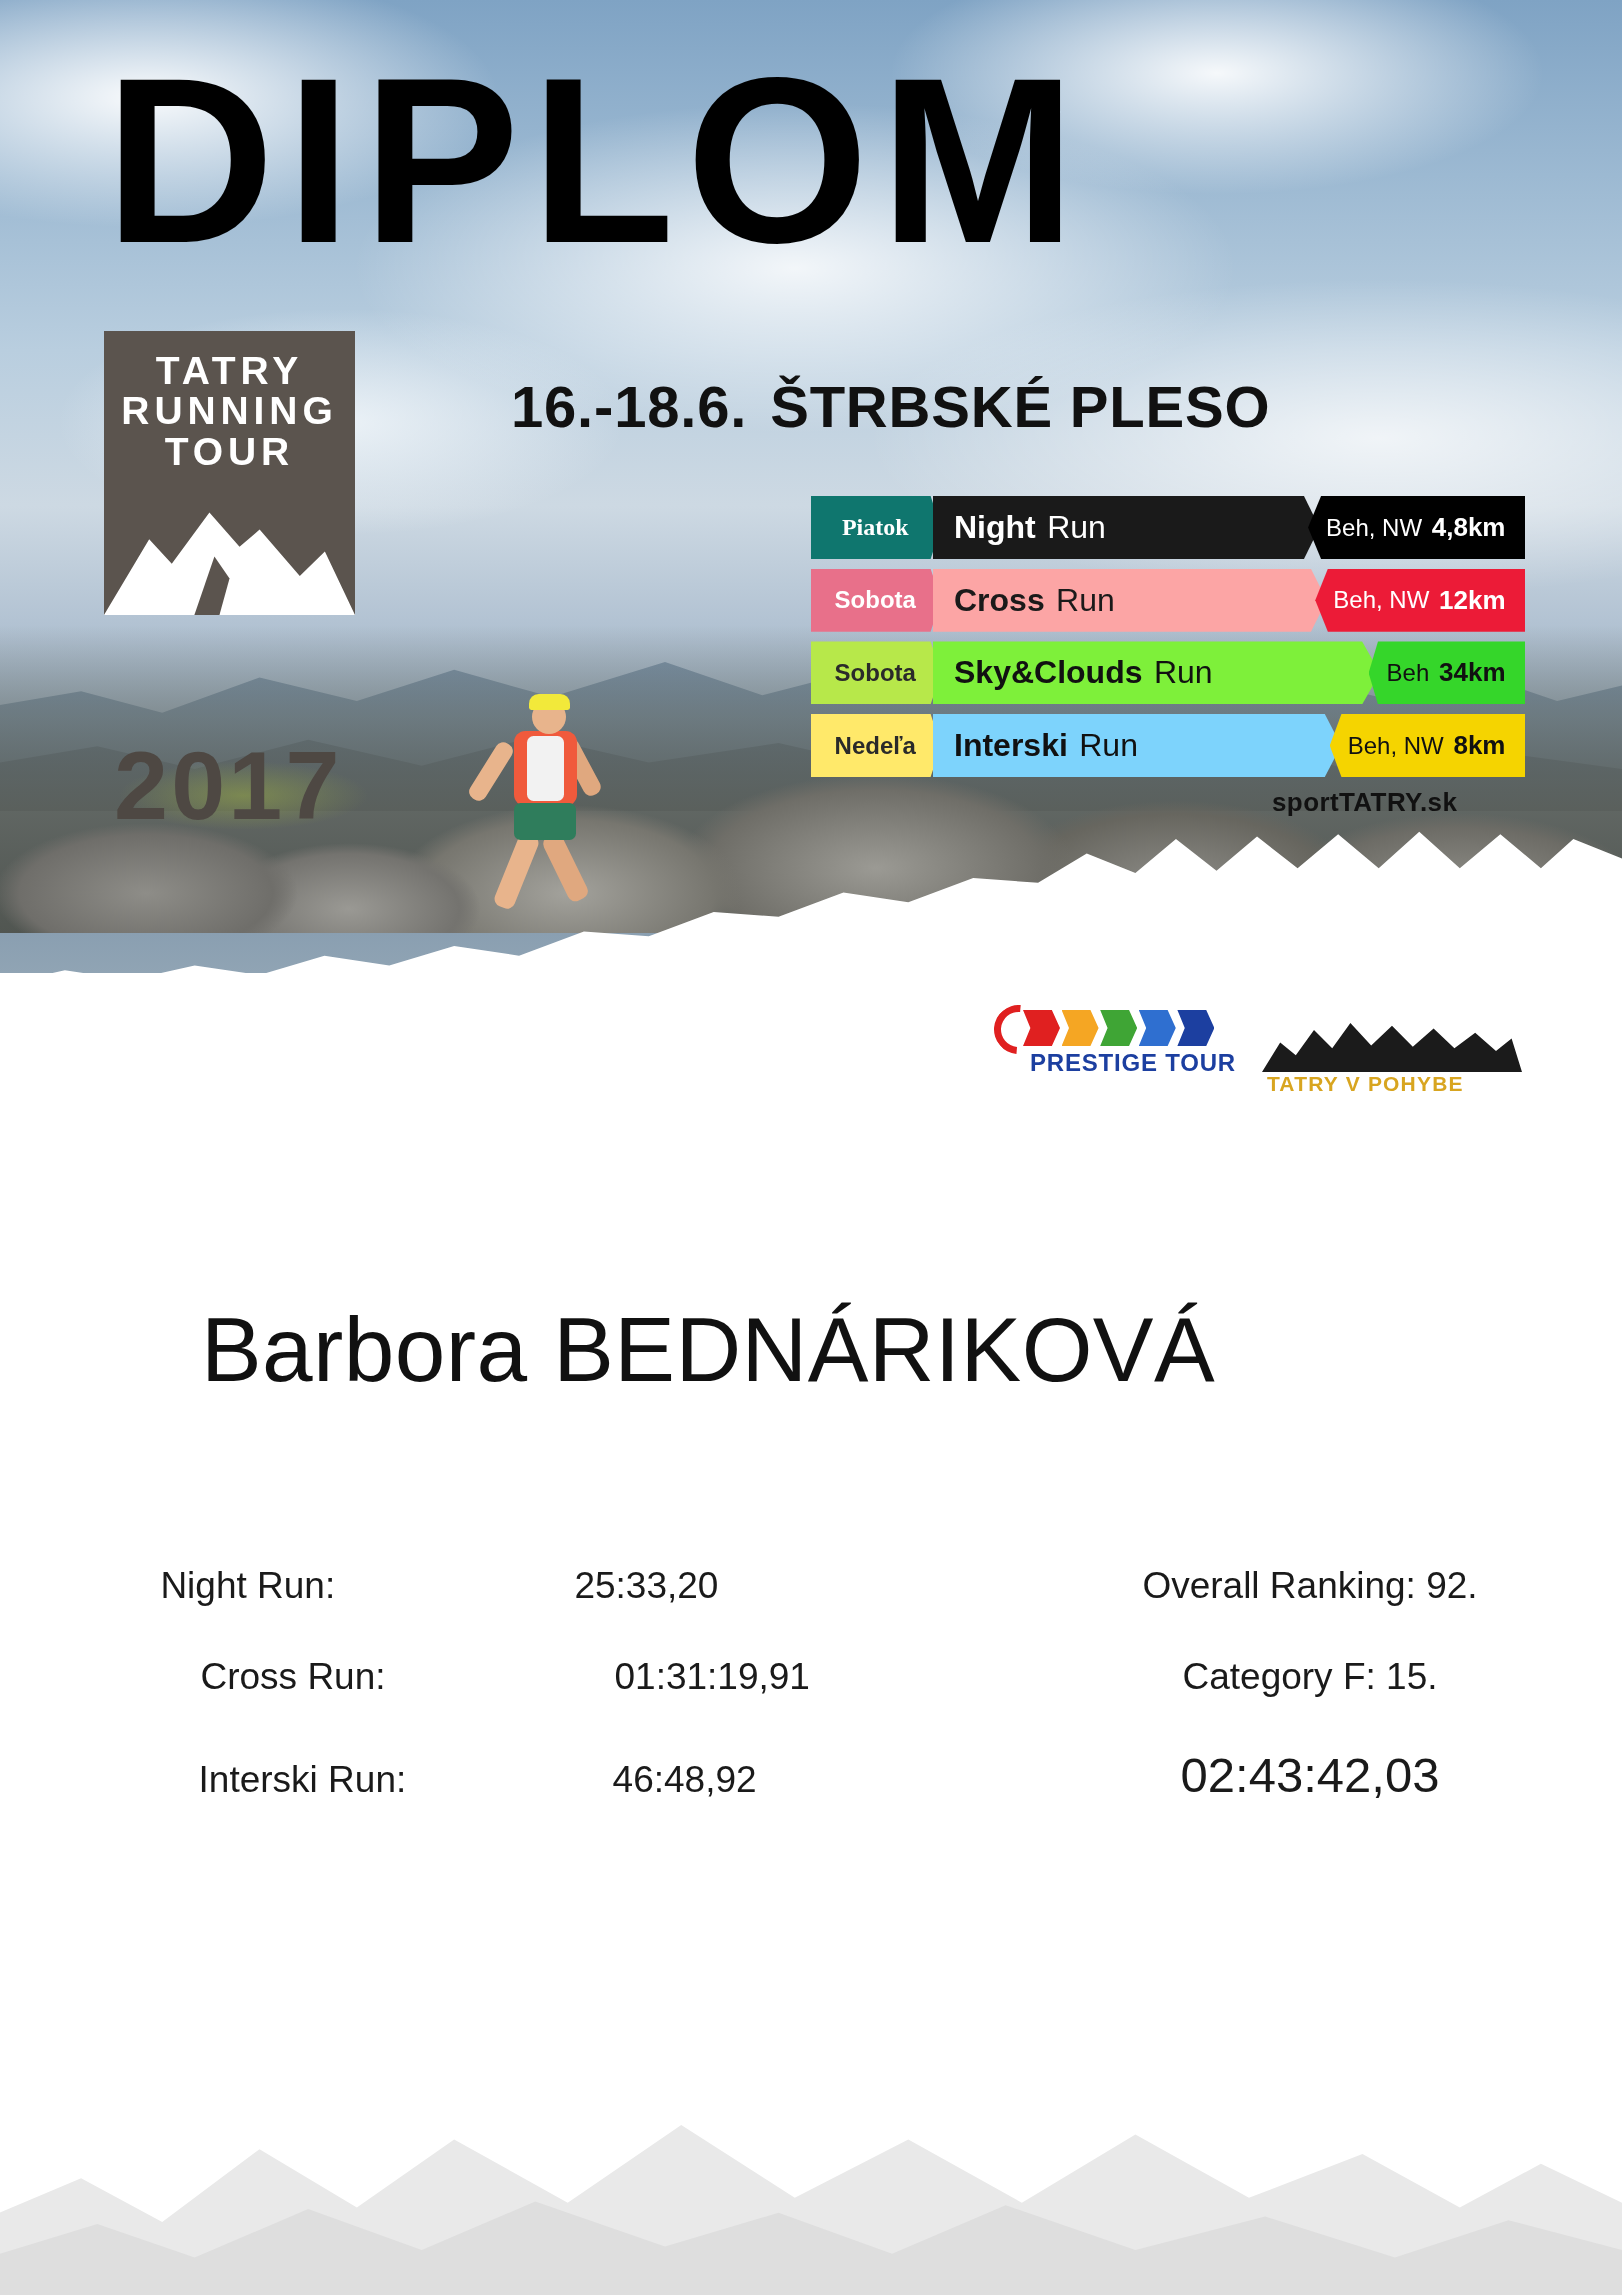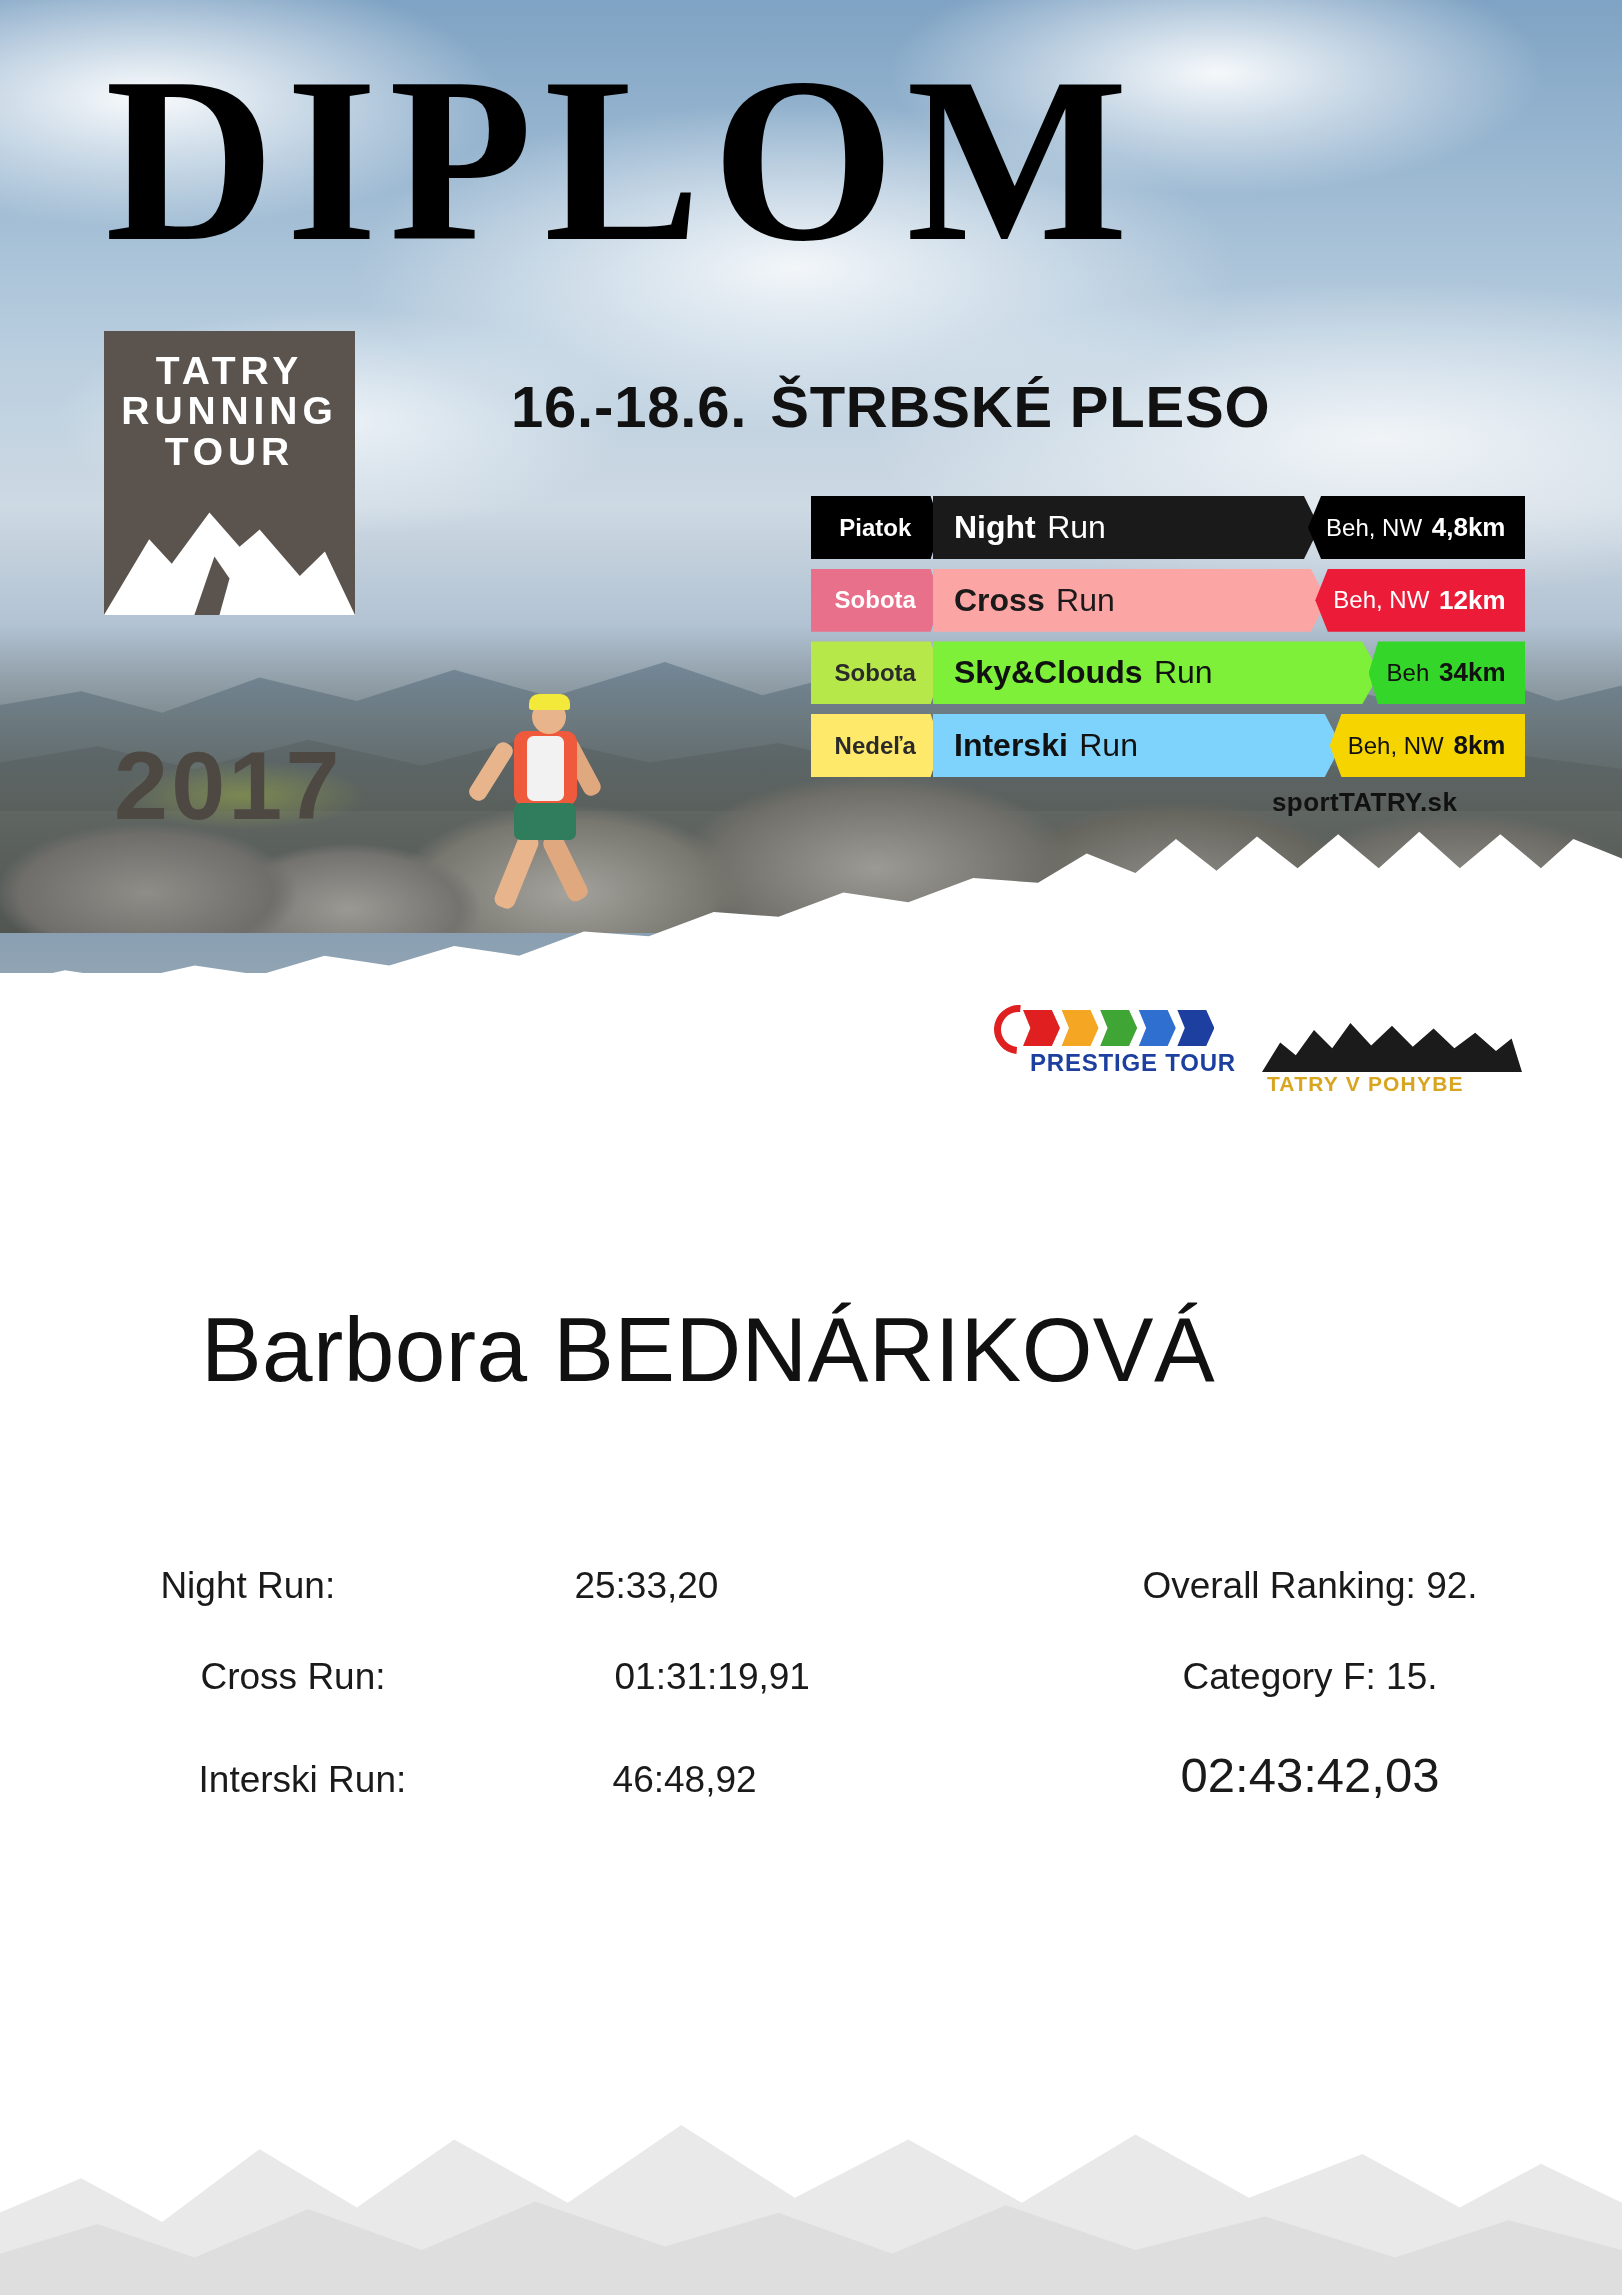--- a/index.html
+++ b/index.html
@@ -74,21 +74,21 @@
 
   
   .diplom {
     position: absolute;
     left: 105px; top: 49px;
     font-size: 235px;
     line-height: 0.95;
     font-weight: bold;
     letter-spacing: 11.4px;
     color: #000000;
-    font-family: Liberation Serif, serif;
+    font-family: Liberation Sans, sans-serif;
   }
   .subtitle {
     position: absolute;
     left: 511px; top: 373px;
     font-size: 58px;
     font-weight: bold;
     color: #111111;
     letter-spacing: 0.8px;
   }
   .subtitle .sub-date { margin-right: 23px; }
@@ -166,21 +166,21 @@
   .banner .tail {
     height: 63px;
     display: flex; align-items: center;
     padding: 0 19.5px 0 18px;
     font-size: 24px;
     margin-left: -11.4px;
     clip-path: polygon(6% 0%, 100% 0%, 100% 100%, 6% 100%, 0% 50%);
   }
   .banner .tail .km { font-weight: bold; font-size: 26px; margin-left: 9.7px; }
 
-  .b-night .day { background: #000000; color: #ffffff; }
+  .b-night .day { background: #0f766e; color: #ffffff; font-family: Liberation Serif, serif; }
   .b-night .mid { background: #1a1a1a; color: #ffffff; }
   .b-night .tail { background: #000000; color: #ffffff; }
 
   .b-cross .day { background: #e8708a; color: #ffffff; }
   .b-cross .mid { background: #fca5a5; color: #1a1a1a; }
   .b-cross .tail { background: #ec1b37; color: #ffffff; }
 
   .b-sky .day { background: #b7e84a; color: #2a2a2a; }
   .b-sky .mid { background: #7ef03a; color: #111111; }
   .b-sky .tail { background: #35d62a; color: #111111; }

